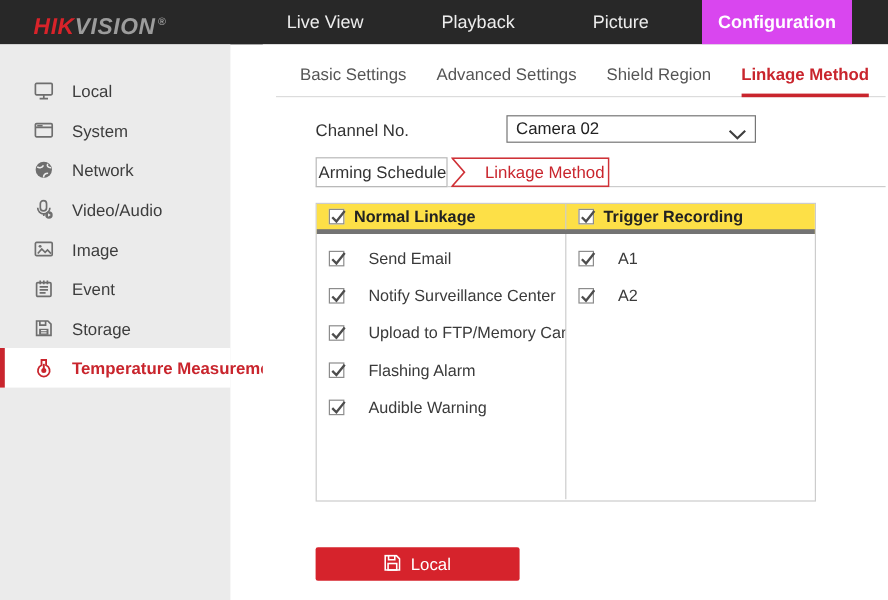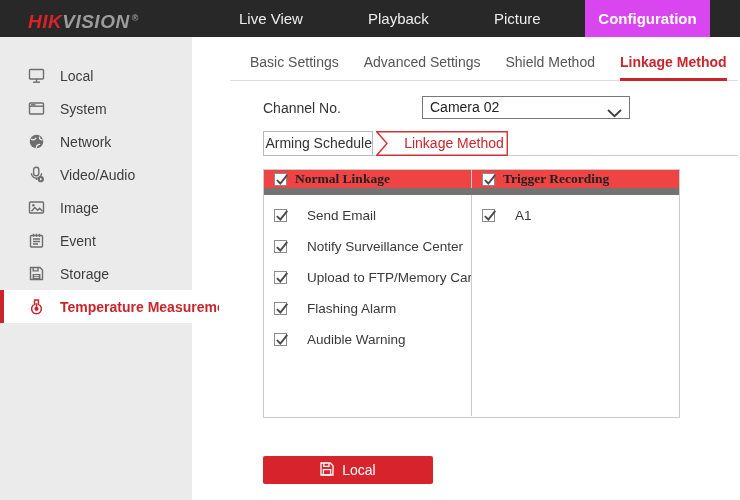--- a/index.html
+++ b/index.html
@@ -54,21 +54,21 @@
   .subtab-inactive { position:absolute; left:0; top:0; width:110px; height:25px;
                      border:1px solid #b9b9b9; background:#fff; text-align:right;
                      line-height:23px; font-size:14px; color:#333; cursor:pointer; }
   .subtab-active { position:absolute; left:113px; top:0; width:132px; height:25px; cursor:pointer; }
   .subtab-active svg { position:absolute; left:0; top:0; }
   .subtab-active .subtab-text { position:absolute; left:24px; top:0; width:108px;
                                 text-align:center; line-height:25px; font-size:14px; color:#c9252d; }
 
   .linkage-table { position:absolute; left:44px; top:132px; width:417px; height:249px;
                    border:1px solid #ccc; }
-  .lt-header { height:25px; background:#ef4444; border-bottom:7px solid #737373; display:flex;font-family:Liberation Serif, serif; }
+  .lt-header { height:25px; background:#fde047; border-bottom:4px solid #737373; display:flex; }
   .lt-hcell { display:flex; align-items:center; gap:8px; padding-left:10px;
               font-size:13.5px; font-weight:bold; color:#222; }
   .lt-hcell.left { width:208px; border-right:1px solid #ccc; }
   .lt-hcell.right { flex:1; }
   .lt-body { display:flex; height:221px; }
   .lt-col { padding-top:5px; }
   .lt-col.left { width:208px; border-right:1px solid #ccc; }
   .lt-col.right { flex:1; }
   .lt-row { height:31px; display:flex; align-items:center; gap:20px; padding-left:10px;
             font-size:13.5px; color:#3a3a3a; white-space:nowrap; overflow:hidden; }
@@ -199,21 +199,21 @@
     <span class="side-label">Temperature Measurement</span>
   </div>
 
 </div>
 
 <div class="main">
 
   <div class="tabs-row">
     <div class="tab">Basic Settings</div>
     <div class="tab">Advanced Settings</div>
-    <div class="tab">Shield Method</div>
+    <div class="tab">Shield Region</div>
     <div class="tab active">Linkage Method</div>
   </div>
 
   <div class="channel-label">Channel No.</div>
   <div class="channel-select">
     <span class="sel-text">Camera 02</span>
     <span class="sel-chevron">
       <svg width="15" height="9" viewBox="0 0 15 9">
           <polyline points="1,1 7.5,7.2 14,1" stroke="#3f3f3f" stroke-width="1.8" fill="none"></polyline>
         </svg>
@@ -296,20 +296,28 @@
 
       <div class="lt-col right">
         <div class="lt-row">
           <span class="cb checked">
               <svg width="15" height="15" viewBox="0 0 13 13">
                 <polyline points="2.5,7 5.5,10 11.5,2.5" stroke="#4d4d4d" stroke-width="1.7" fill="none"></polyline>
               </svg>
             </span>
           <span>A1</span>
         </div>
+        <div class="lt-row">
+          <span class="cb checked">
+              <svg width="15" height="15" viewBox="0 0 13 13">
+                <polyline points="2.5,7 5.5,10 11.5,2.5" stroke="#4d4d4d" stroke-width="1.7" fill="none"></polyline>
+              </svg>
+            </span>
+          <span>A2</span>
+        </div>
       </div>
     </div>
   </div>
 
   <button class="save-btn">
     <span>
       <svg width="14" height="14" viewBox="0 0 14 14">
           <g stroke="#fff" stroke-width="1.3" fill="none">
             <path d="M1 1h9.3L13 3.7V13H1z"></path>
             <path d="M3.8 1v3.4h5.2V1"></path>

